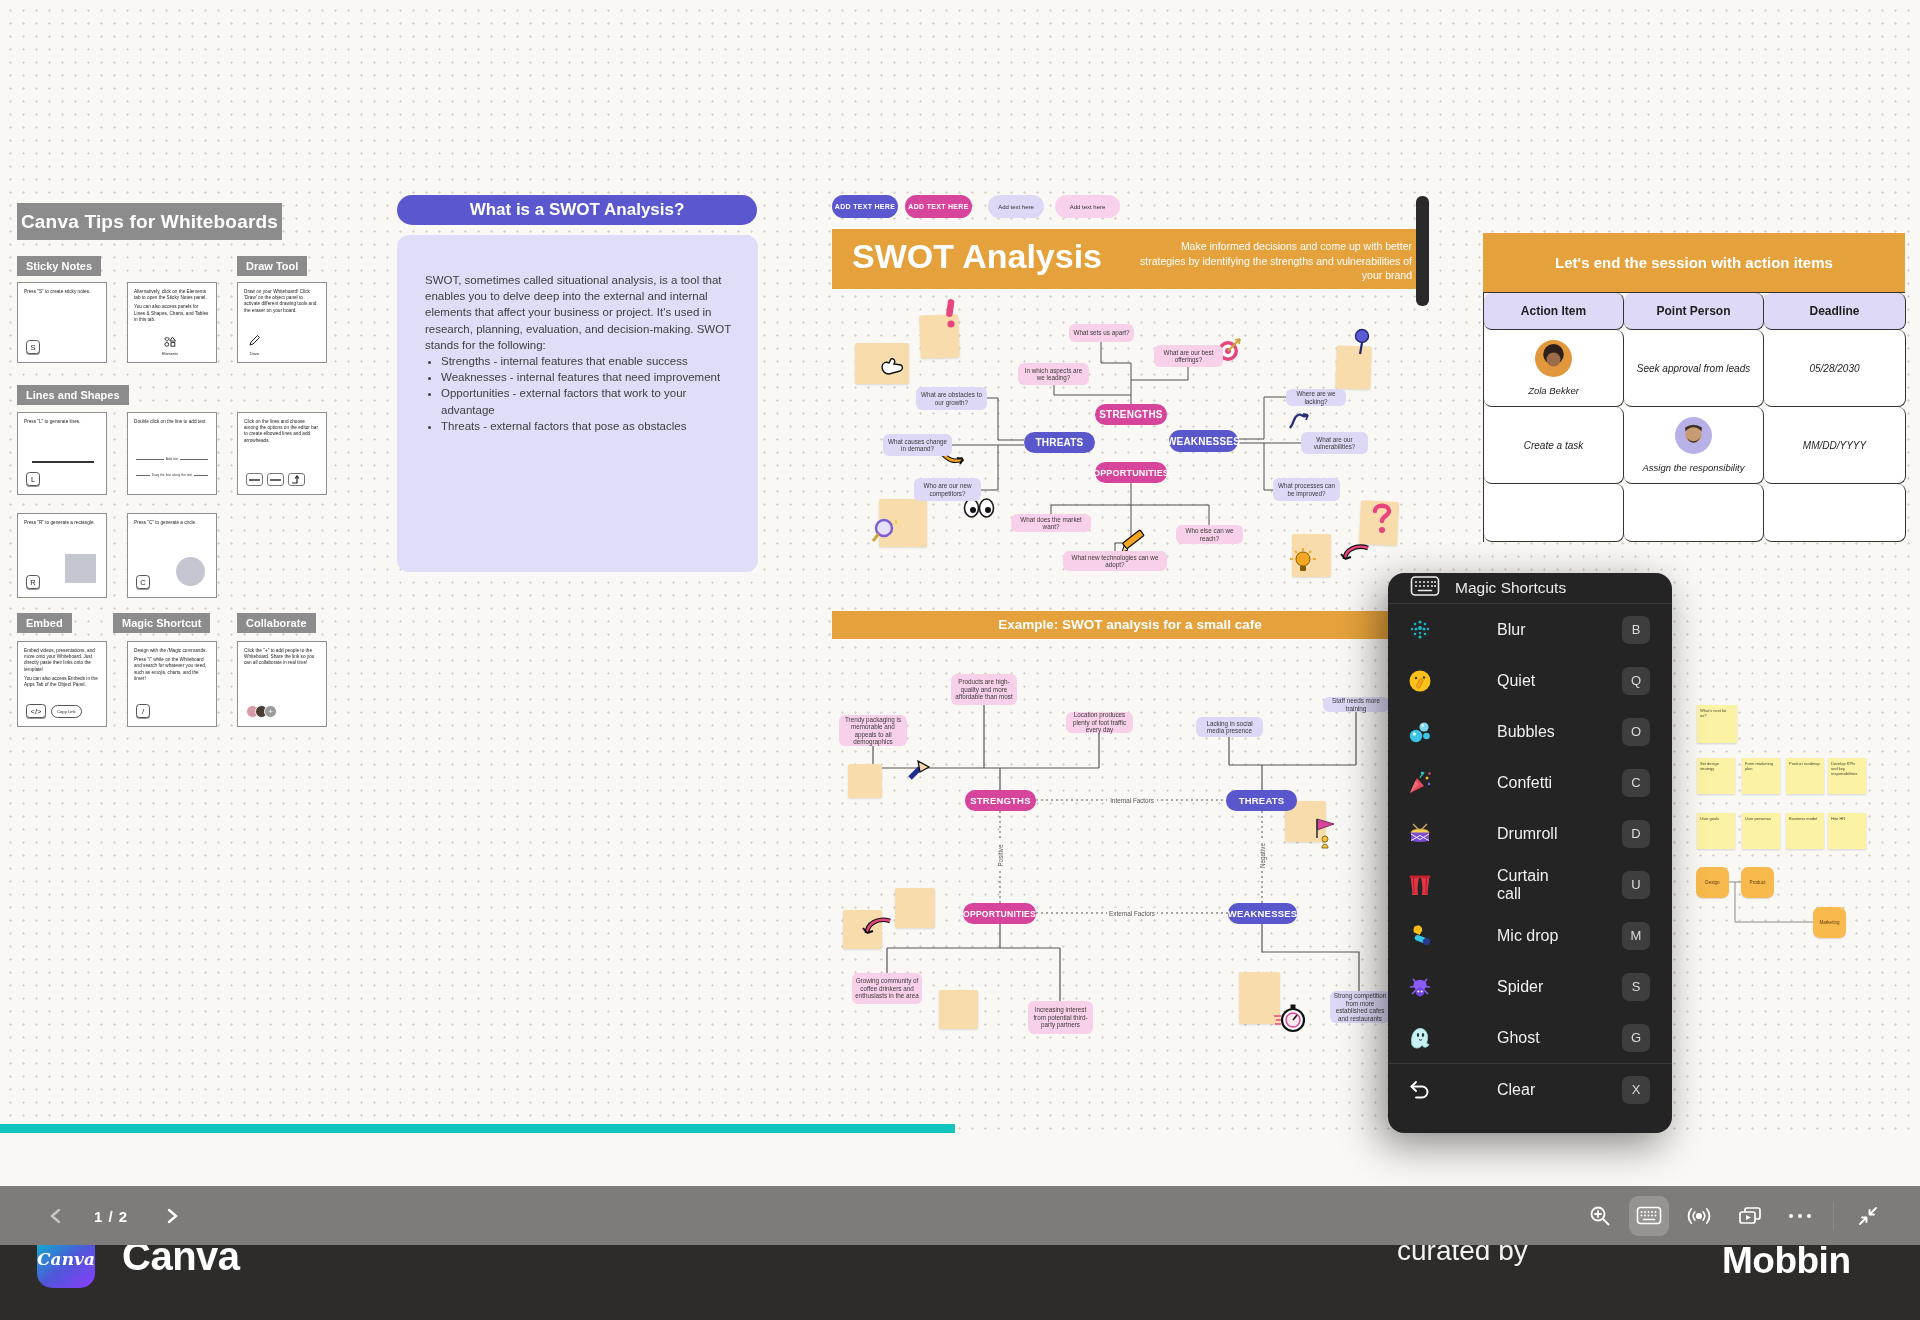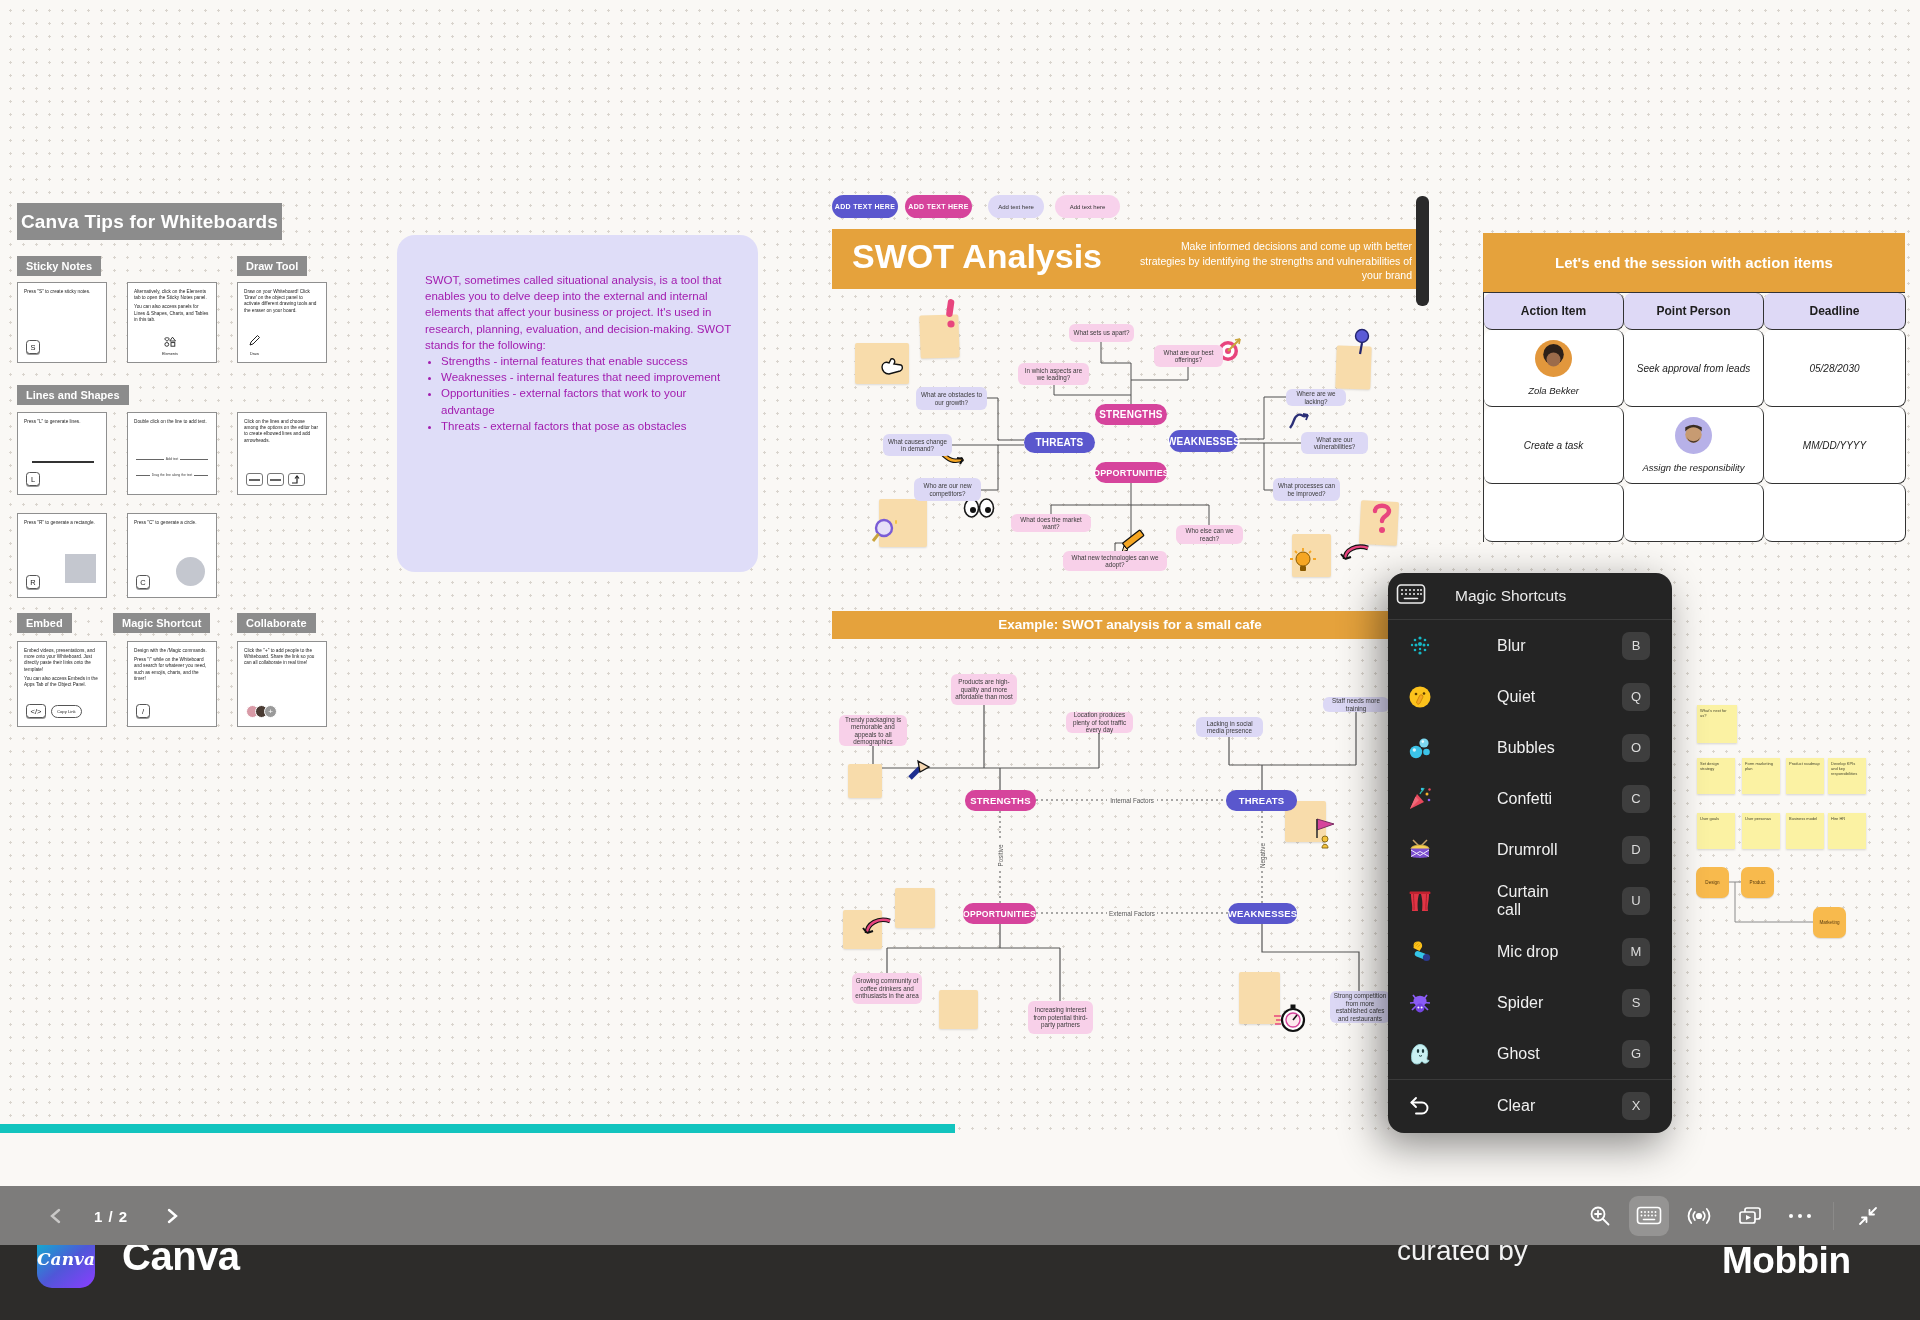--- a/index.html
+++ b/index.html
@@ -29,21 +29,21 @@
   .mini-btn{width:17px;height:13px;border:1px solid #777;border-radius:3px;display:flex;
             align-items:center;justify-content:center;background:#fff;}
   .grect{position:absolute;right:10px;bottom:14px;width:31px;height:29px;background:#c4c7cf;}
   .gcirc{position:absolute;right:11px;bottom:11px;width:29px;height:29px;border-radius:50%;background:#c4c7cf;}
   .copybtn{border:1px solid #555;border-radius:7px;font-size:4.2px;padding:3px 5px;color:#222;background:#fff;}
   .avrow{position:absolute;left:8px;bottom:8px;display:flex;}
   .av{width:13px;height:13px;border-radius:50%;border:1px solid #fff;margin-right:-4px;}
   
   .info-head{position:absolute;border-radius:15px;background:#5b57ce;color:#fff;font-weight:bold;
              font-size:17px;display:flex;align-items:center;justify-content:center;}
-  .info-panel{position:absolute;border-radius:18px;background:#dfddf8;color:#a21caf;}
+  .info-panel{position:absolute;border-radius:12px;background:#dfddf8;color:#404040;}
   .info-body{font-size:11.5px;line-height:16.2px;padding:37px 26px 0 28px;}
   .info-panel ul{margin:0;padding:0 18px 0 44px;font-size:11.5px;line-height:16.2px;}
   
   .pill{position:absolute;border-radius:12px;display:flex;align-items:center;justify-content:center;}
   .pill-purple{background:#5b57ce;color:#fff;font-weight:bold;font-size:7px;letter-spacing:.3px;}
   .pill-pink{background:#d6449c;color:#fff;font-weight:bold;font-size:7px;letter-spacing:.3px;}
   .pill-lav{background:#ddd8f6;color:#333;font-size:6px;}
   .pill-pinklight{background:#f8d2ec;color:#333;font-size:6px;}
   .banner{position:absolute;background:#e5a23c;color:#fff;}
   .banner-title{position:absolute;left:20px;top:8px;font-size:34px;font-weight:bold;}
@@ -77,21 +77,21 @@
   .acell .it{font-style:italic;font-size:10px;color:#222;}
   .acell .nm{font-style:italic;font-size:9.5px;color:#222;margin-top:4px;}
   
   .ynote{position:absolute;background:#fbf2a3;box-shadow:0 1px 2px rgba(0,0,0,.15);
          font-size:4px;line-height:5px;color:#4a4a30;padding:3px;}
   .onode{position:absolute;background:#f8ba4d;border-radius:7px;font-size:4.6px;color:#5a3c10;
          display:flex;align-items:center;justify-content:center;box-shadow:0 1px 1px rgba(0,0,0,.12);}
   
   .mmenu{position:absolute;left:1388px;top:573px;width:284px;height:560px;background:#242424;
          border-radius:16px;box-shadow:-8px 12px 40px rgba(0,0,0,.45);color:#ececec;z-index:6;}
-  .mm-head{height:47px;display:flex;align-items:center;gap:29px;padding-left:8px;
+  .mm-head{height:31px;display:flex;align-items:center;gap:15px;padding-left:22px;
            border-bottom:1px solid #3a3a3a;}
   .mm-title{font-size:15.5px;color:#ececec;}
   .mm-row{height:51px;display:flex;align-items:center;padding:0 12px;gap:45px;}
   .mm-ic{width:30px;height:30px;margin-left:5px;display:flex;align-items:center;justify-content:center;}
   .mm-label{font-size:16px;margin-left:17px;flex:1;color:#f0f0f0;}
   .mm-key{width:28px;height:28px;background:#3e3e3e;border-radius:7px;display:flex;align-items:center;
           justify-content:center;font-size:13px;color:#dcdcdc;margin-right:10px;}
   .mm-div{height:1px;background:#3a3a3a;}
   
   .tealbar{position:absolute;left:0;top:1124px;width:955px;height:9px;background:#12c4be;z-index:4;}
@@ -221,20 +221,21 @@
     </div>
     <div class="card" style="left:237px;top:641px;width:90px;height:86px;">
       <div class="card-text">Click the "+" to add people to the Whiteboard. Share the link so you can all collaborate in real time!</div>
       <div class="avrow">
         <span class="av" style="background:#d89aa6;"></span>
         <span class="av" style="background:#4a3b33;"></span>
         <span class="av" style="background:#9a9a9a;color:#fff;font-size:8px;display:flex;align-items:center;justify-content:center;">+</span>
       </div>
     </div>
 
+    <div class="info-head" style="left:397px;top:195px;width:360px;height:30px;">What is a SWOT Analysis?</div>
     <div class="info-panel" style="left:397px;top:235px;width:361px;height:337px;">
       <div class="info-body">SWOT, sometimes called situational analysis, is a tool that enables you to delve deep into the external and internal elements that affect your business or project. It's used in research, planning, evaluation, and decision-making. SWOT stands for the following:</div>
       <ul>
         <li>Strengths - internal features that enable success</li>
         <li>Weaknesses - internal features that need improvement</li>
         <li>Opportunities - external factors that work to your advantage</li>
         <li>Threats - external factors that pose as obstacles</li>
       </ul>
     </div>
 

